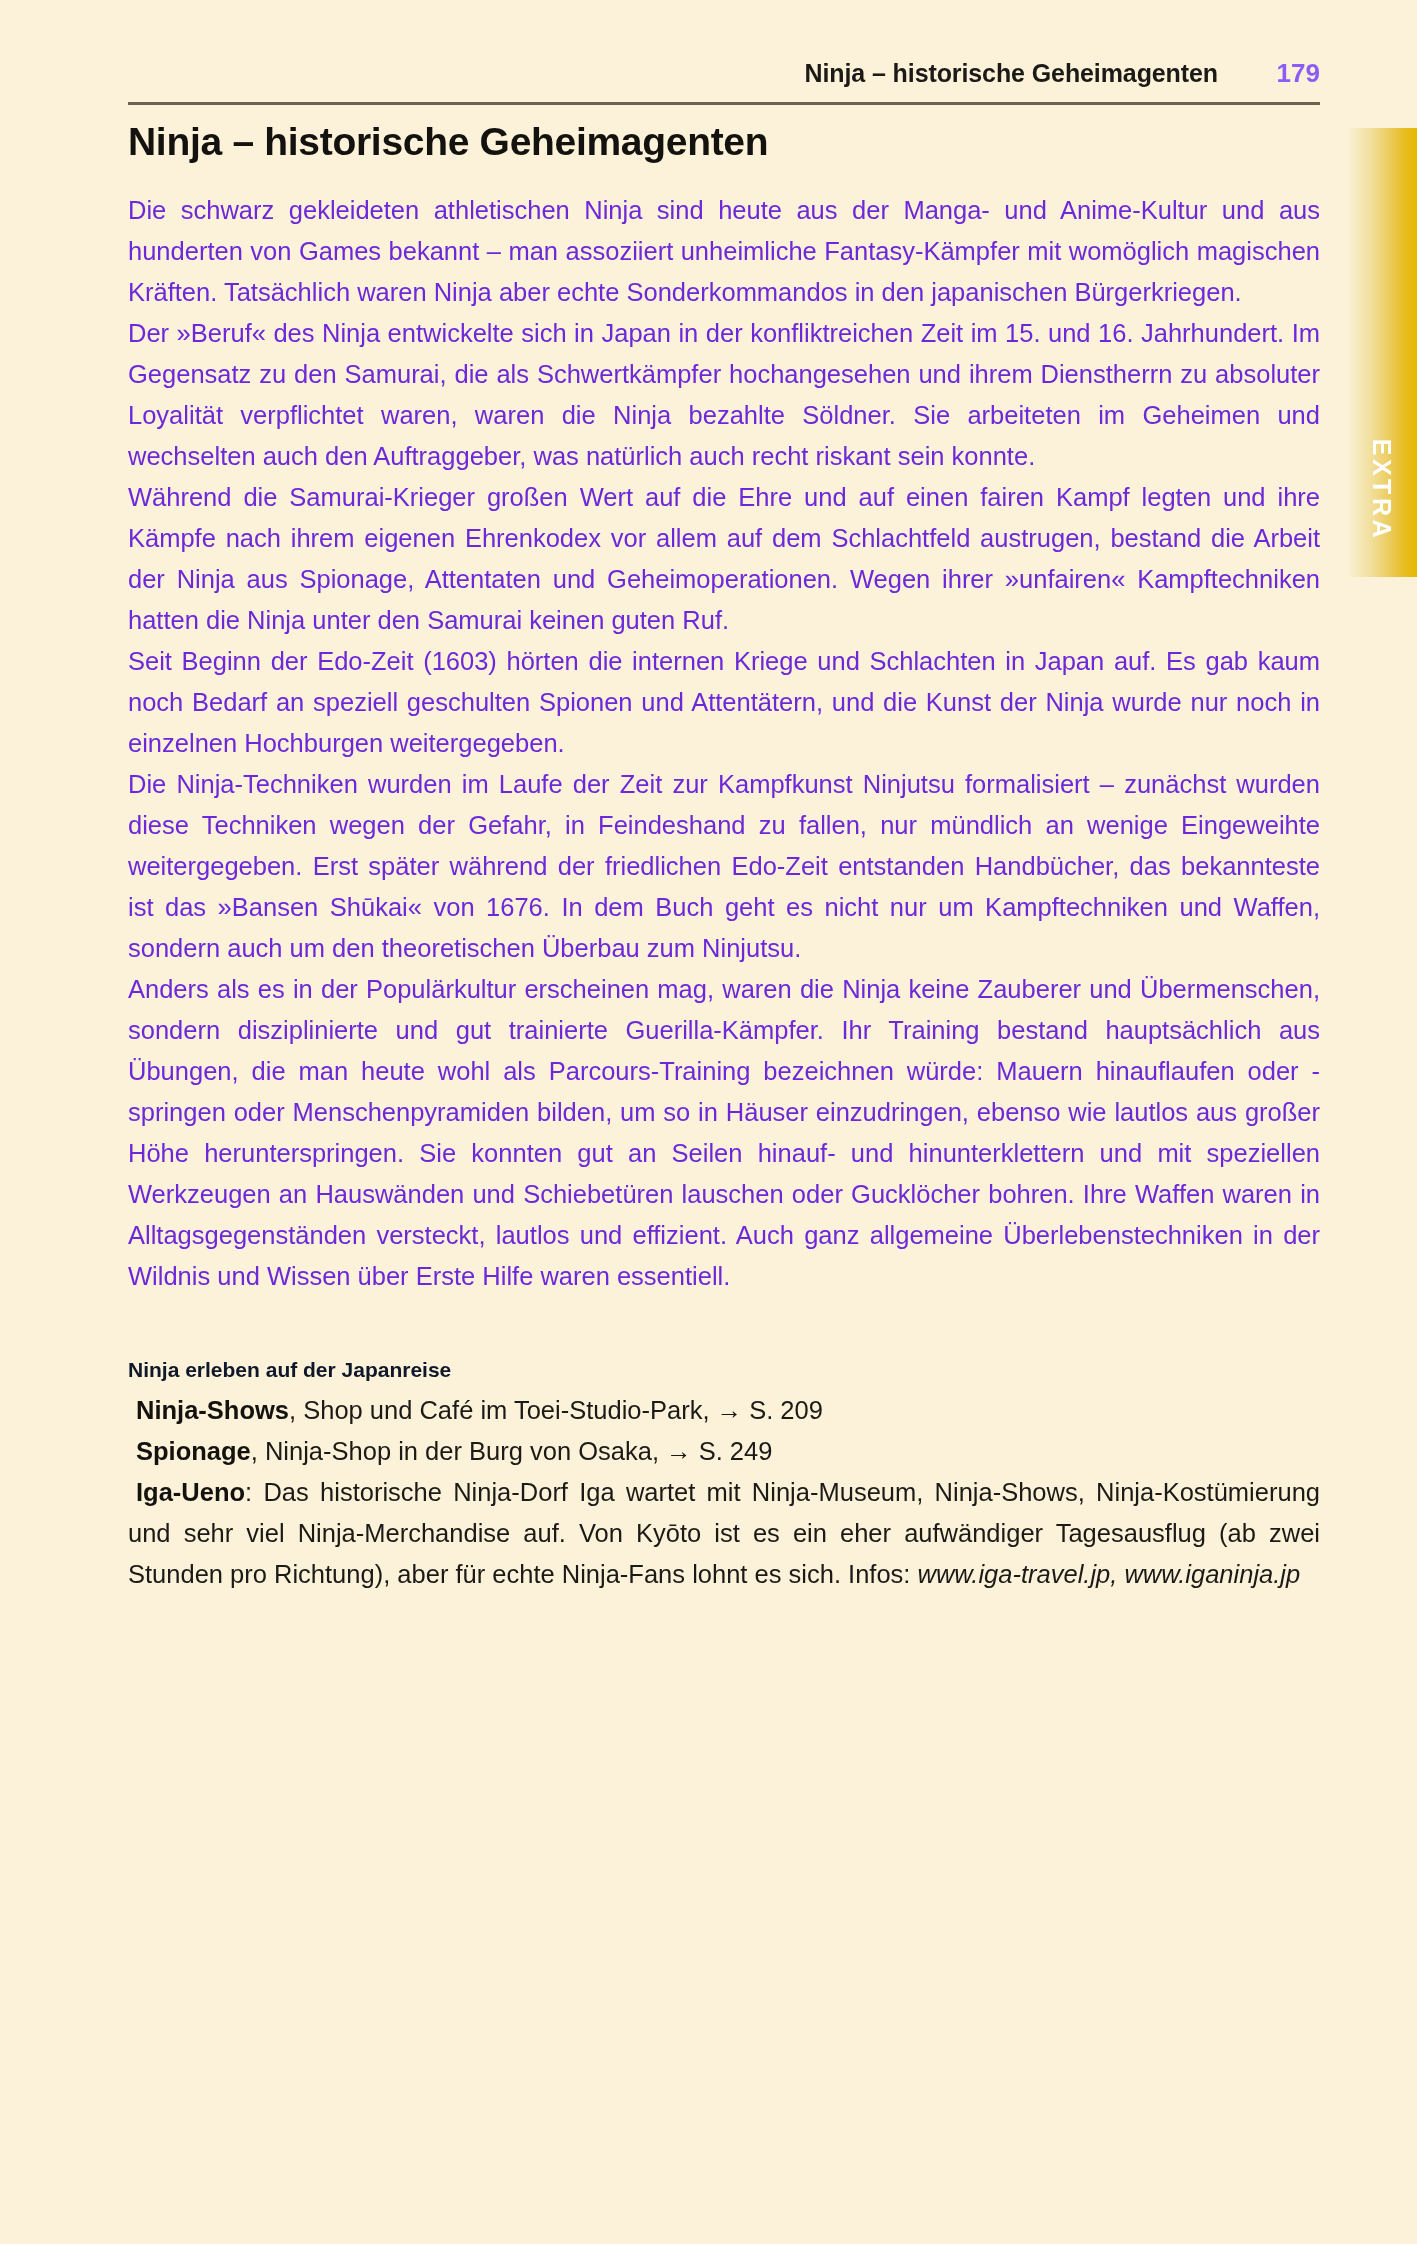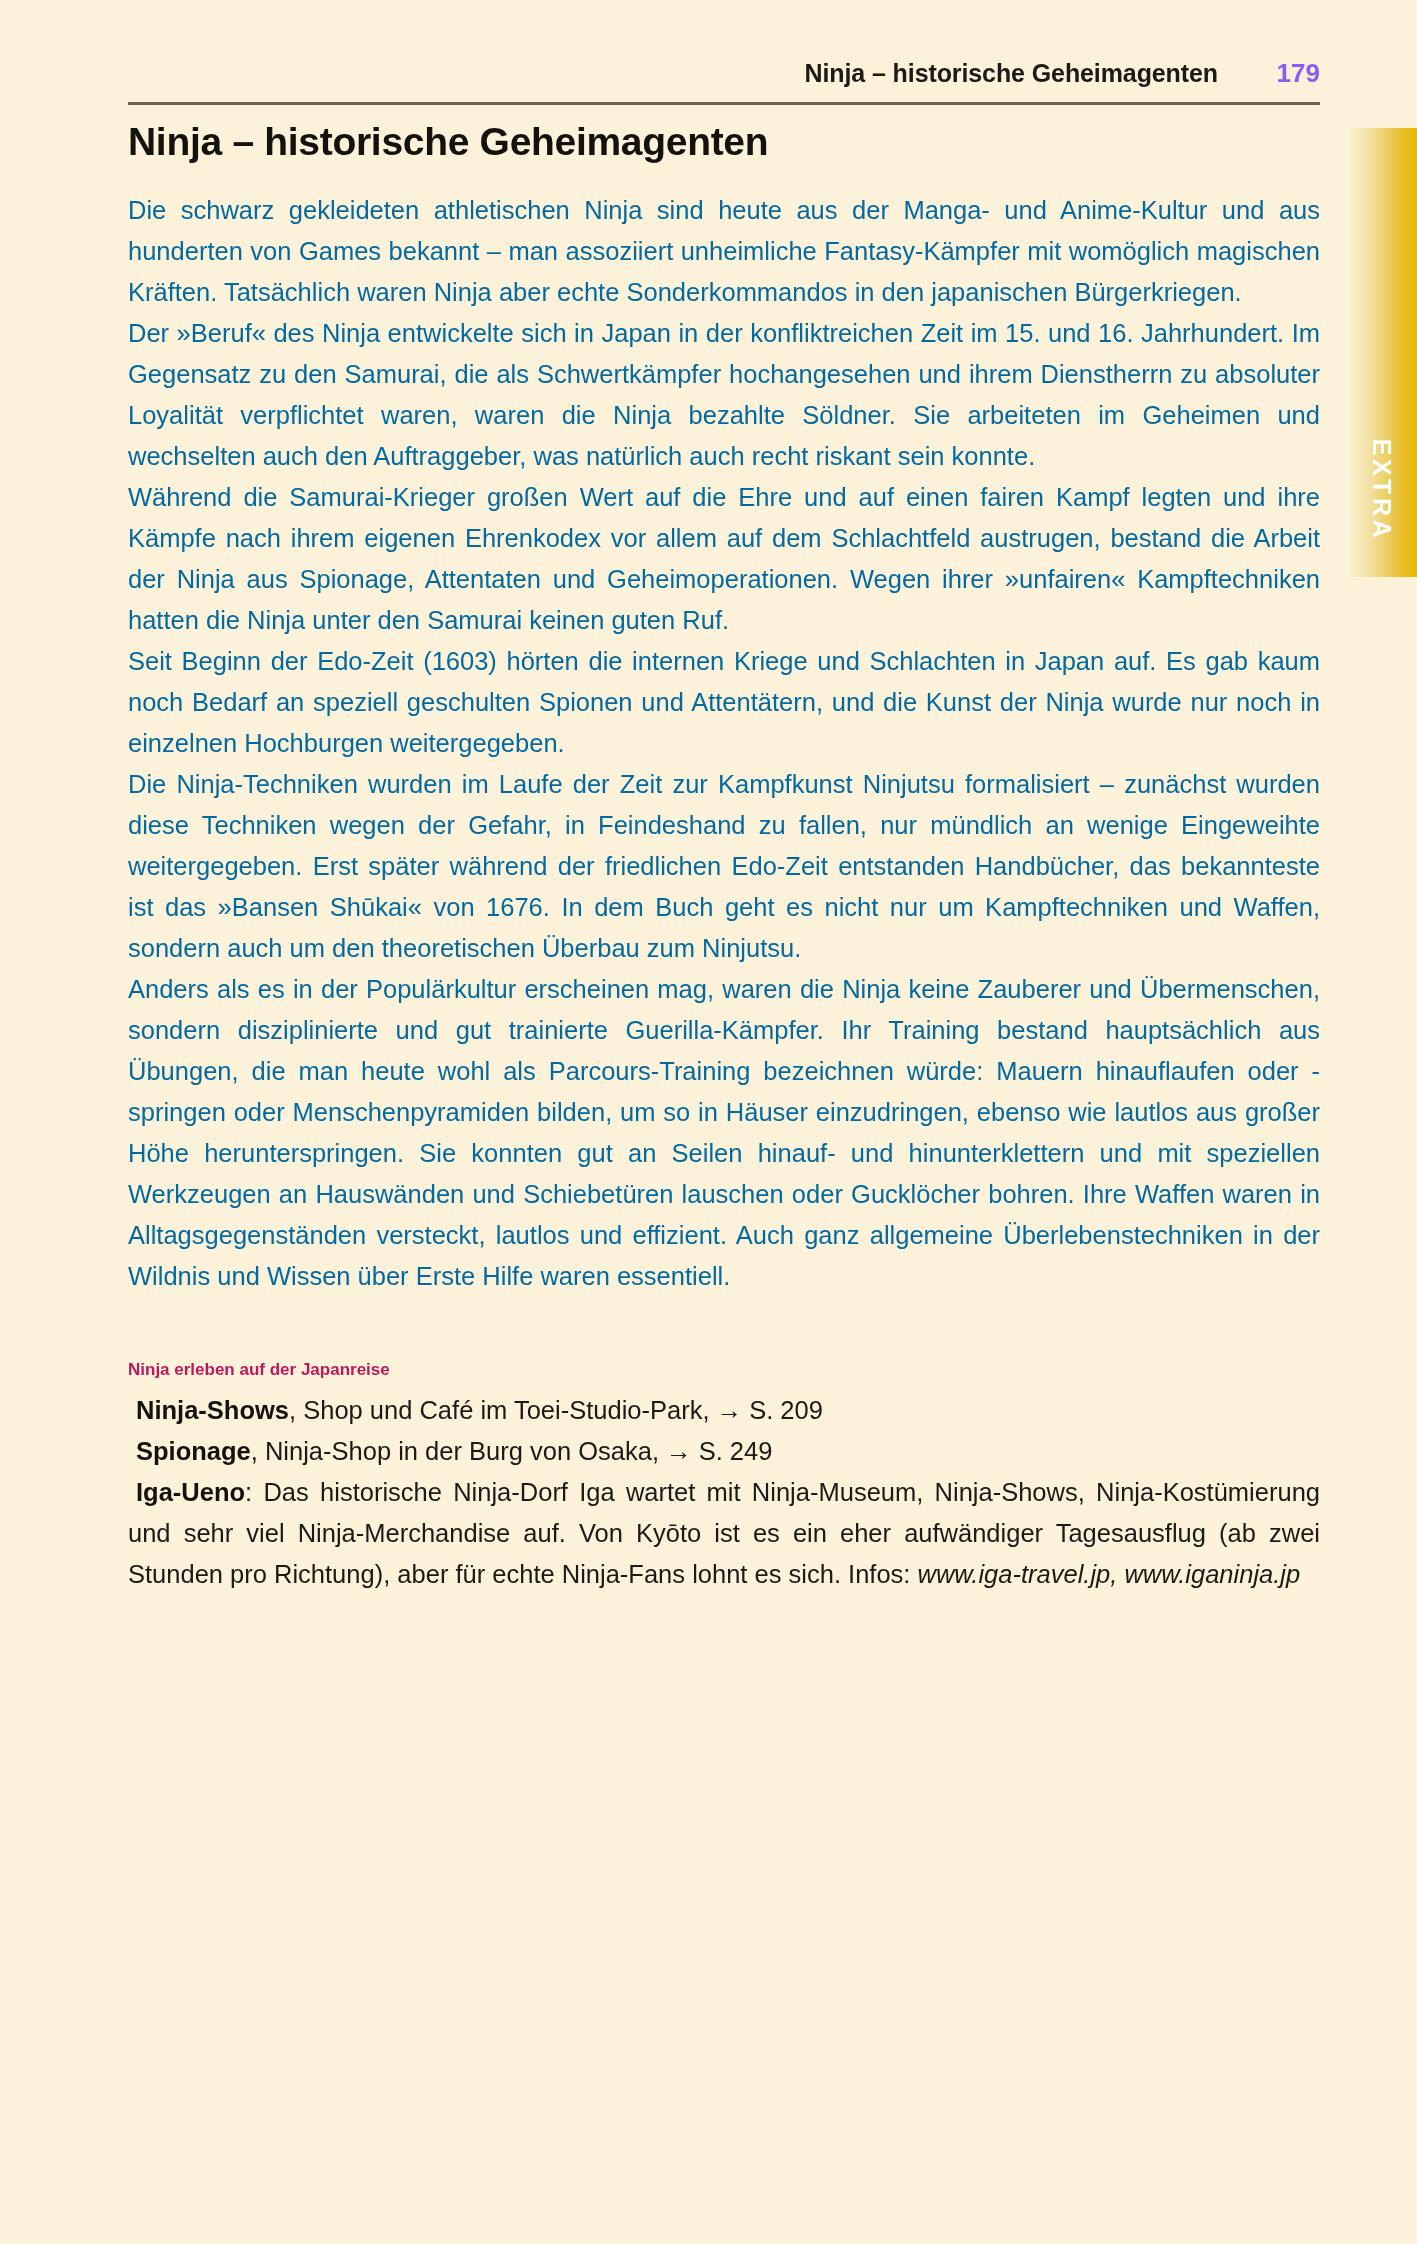--- a/index.html
+++ b/index.html
@@ -100,33 +100,33 @@
     color: #14120f;
     line-height: 1.12;
   }
 
   p.body-par {
     margin: 0;
     font-size: 25.5px;
     line-height: 41px;
     text-align: justify;
     text-justify: inter-word;
-    color: #0369a1;
+    color: #6d28d9;
     hyphens: manual;
   }
 
   
   .listing {
     margin-top: 52px;
   }
   .listing-heading {
-    font-size: 17px;
+    font-size: 21px;
     line-height: 41px;
     font-weight: bold;
-    color: #be185d;
+    color: #0f172a;
   }
   .listing-line {
     font-size: 25.5px;
     line-height: 41px;
     color: #1c1a17;
     text-align: left;
   }
   .listing-line.justify {
     text-align: justify;
   }

